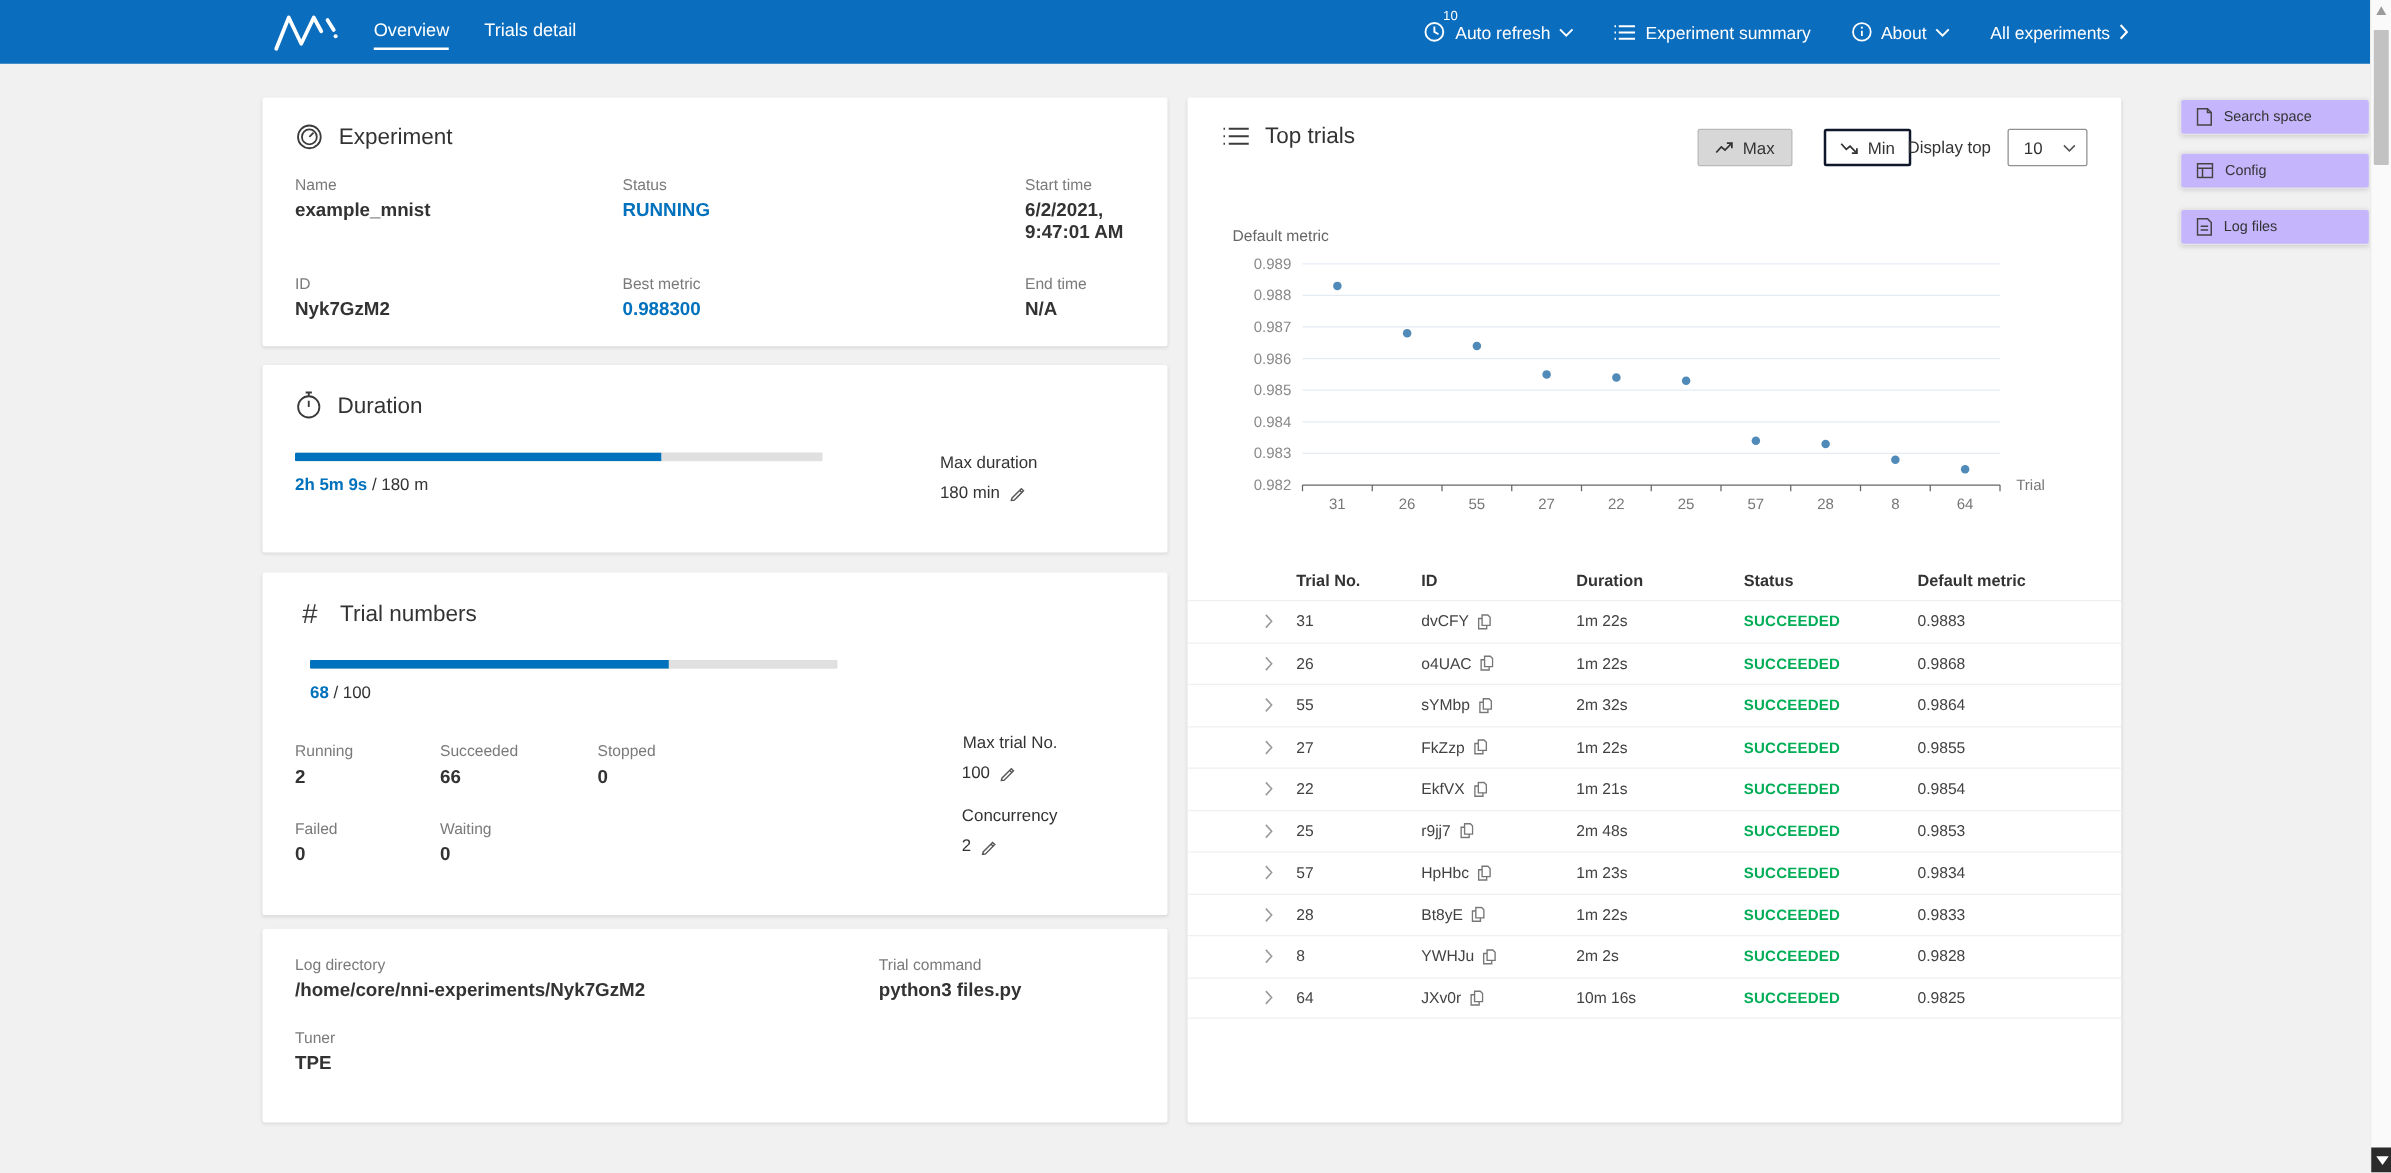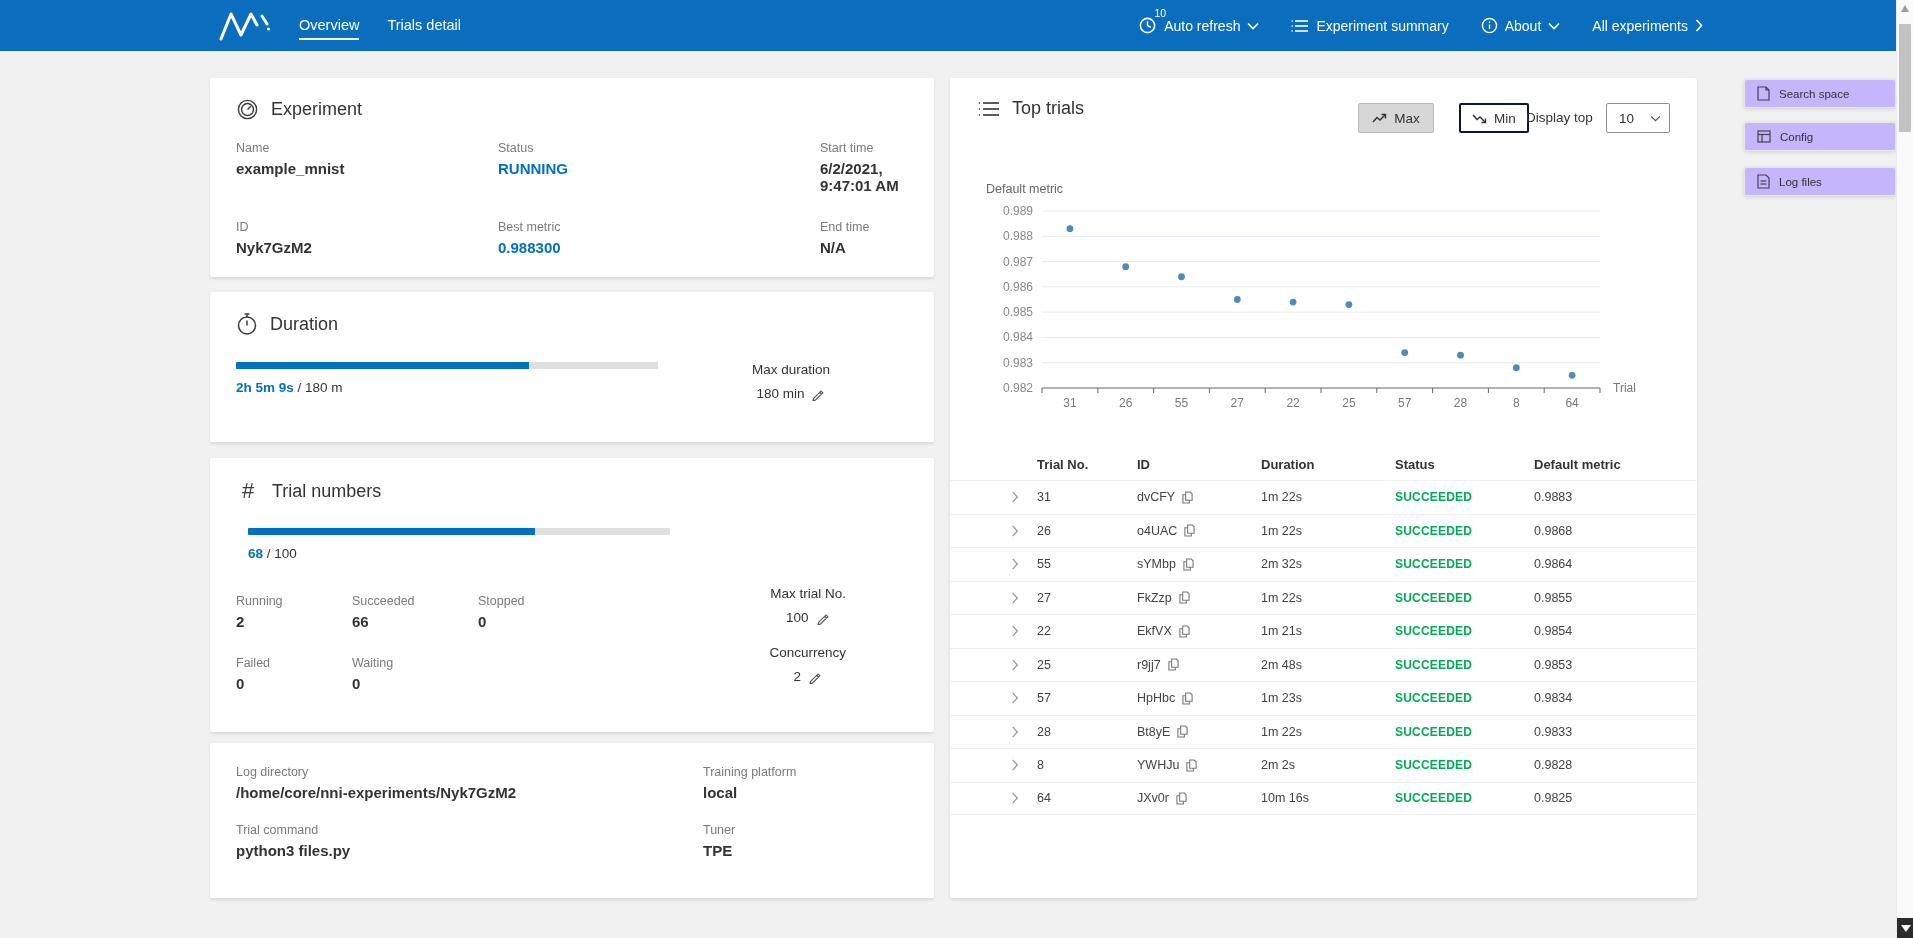--- a/index.html
+++ b/index.html
@@ -39,21 +39,21 @@
 
   
   .bar-row { display:flex; padding:0 26px; margin-top:26px; }
   .bar-block { width:422px; }
   .track { height:7px; background:var(--track,#e0e0e0); border-radius:1px; overflow:hidden; }
   .fill { height:100%; background:var(--accent,#0071bc); }
   .bar-text { margin-top:11px; font-size:13.5px; color:#333; }
   .bar-text .cur { color:var(--accent,#0071bc); font-weight:700; }
   .edit-block { margin-left:auto; margin-right:78px; text-align:right; }
   .edit-label { font-size:13.5px; color:#333; }
-  .edit-value { margin-top:9px; font-size:13.5px; color:#333; display:flex; justify-content:center; align-items:center; gap:7px; }
+  .edit-value { margin-top:9px; font-size:13.5px; color:#333; display:flex; justify-content:flex-start; align-items:center; gap:7px; }
   .pencil { color:#555; cursor:pointer; }
 
   .stats { position:absolute; left:26px; top:136px; display:grid; grid-template-columns:116px 126px 150px; row-gap:26px; }
   .tn-right { position:absolute; right:88px; top:128px; text-align:right; }
   .tn-right .grp + .grp { margin-top:20px; }
 
   .info-grid { display:grid; grid-template-columns:467px 1fr; padding:22px 26px 0; row-gap:22px; }
 
   
   .tt-head { position:relative; height:60px;text-align:right; }
@@ -281,24 +281,20 @@
         </div>
       </div>
     </div>
   </div>
 
   <div class="card" id="card-info">
     <div class="info-grid">
       <div>
           <div class="f-label">Log directory</div>
           <div class="f-value">/home/core/nni-experiments/Nyk7GzM2</div>
-        </div>
-      <div>
-          <div class="f-label">Training platform</div>
-          <div class="f-value">local</div>
         </div>
       <div>
           <div class="f-label">Trial command</div>
           <div class="f-value">python3 files.py</div>
         </div>
       <div>
           <div class="f-label">Tuner</div>
           <div class="f-value">TPE</div>
         </div>
     </div>

